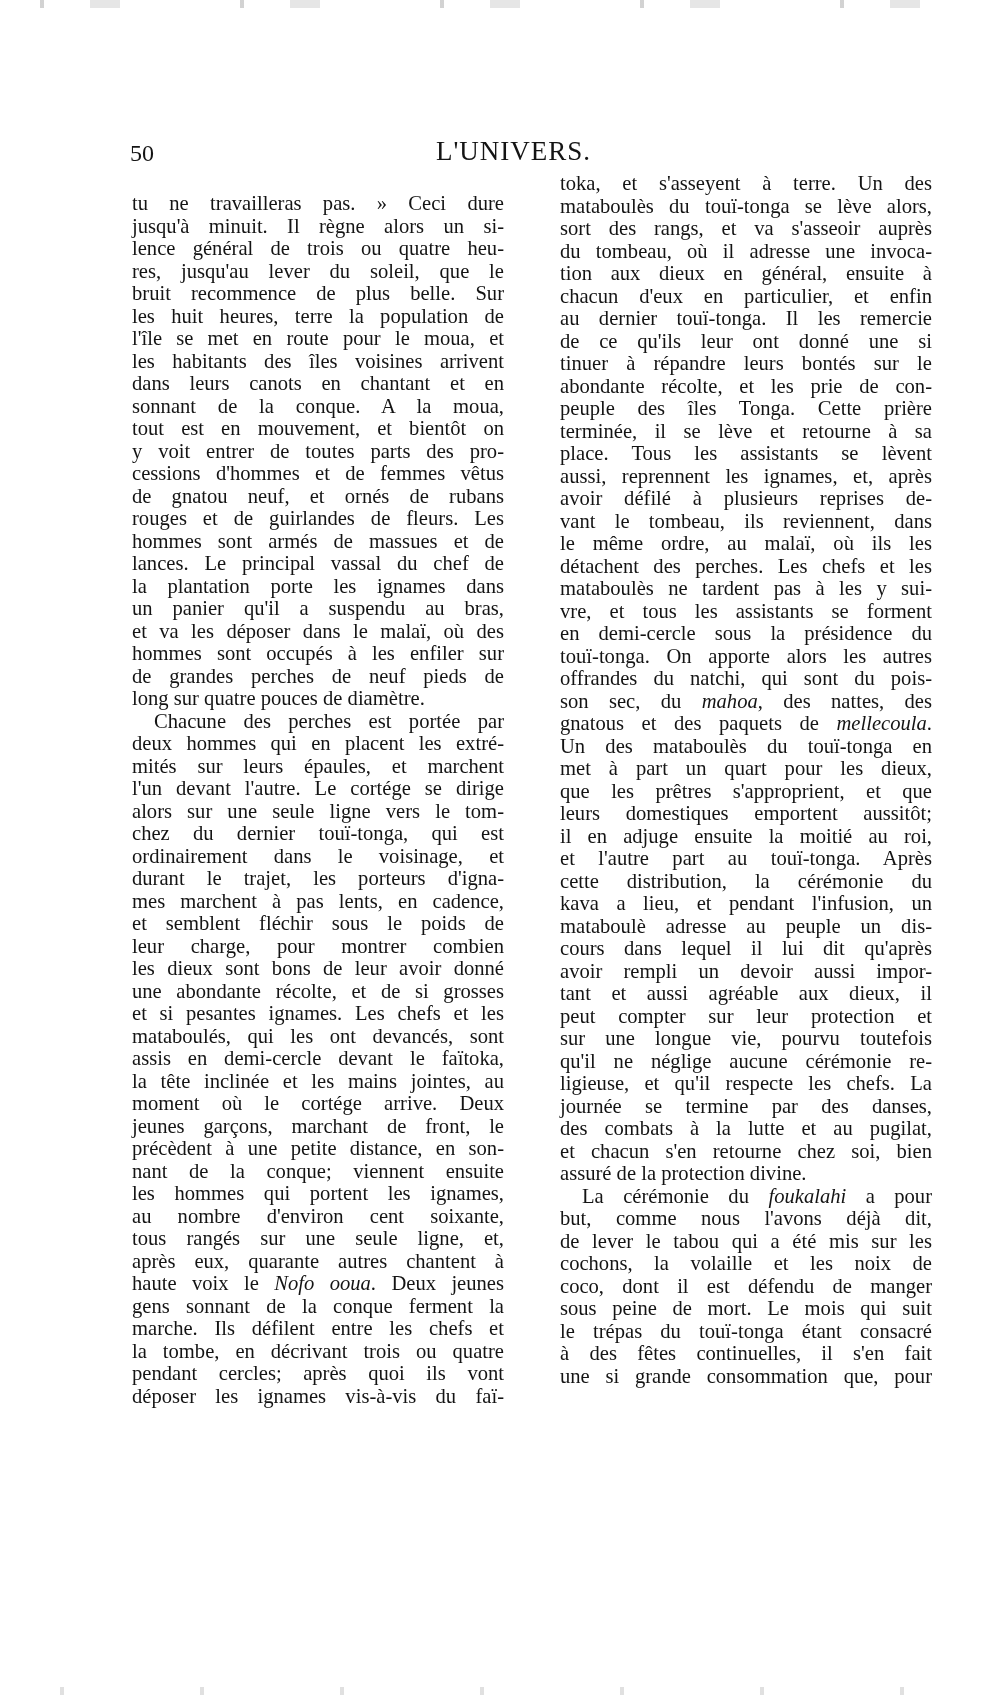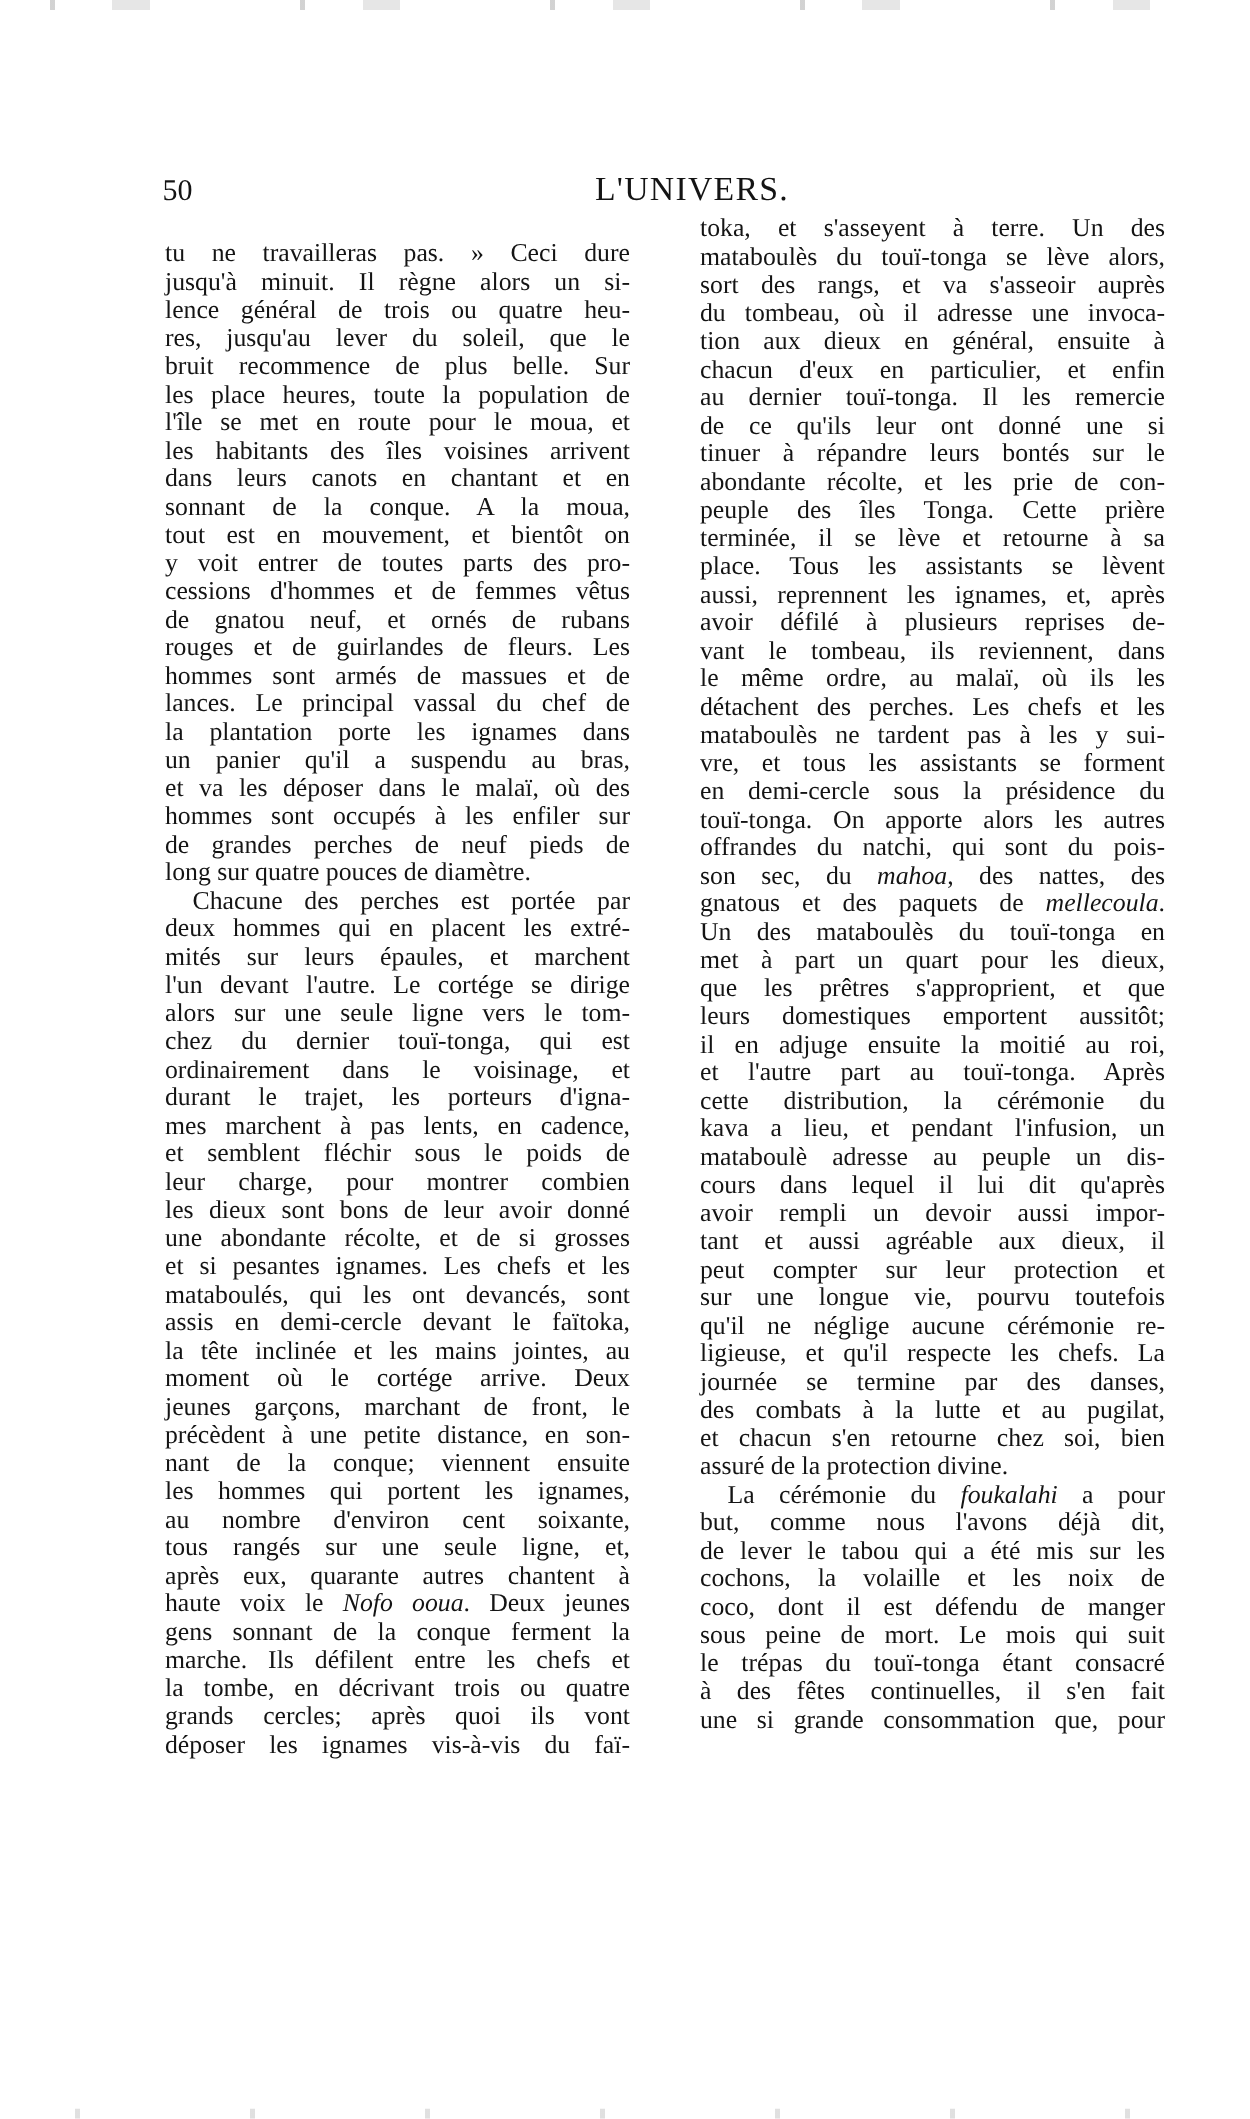--- a/index.html
+++ b/index.html
@@ -3,21 +3,21 @@
 <meta charset="utf-8">
 <style>
   html, body { margin: 0; padding: 0; background: #ffffff; }
   body { width: 1000px; height: 1695px; position: relative; overflow: hidden;
          font-family: "Liberation Serif", "DejaVu Serif", serif; color: #141414; }
   .scan-edge-top { position: absolute; left: 0; top: 0; width: 1000px; height: 8px;
     background: repeating-linear-gradient(90deg, transparent 0 40px, rgba(0,0,0,0.35) 40px 44px, transparent 44px 90px, rgba(0,0,0,0.2) 90px 120px, transparent 120px 200px); opacity: 0.5; }
   .scan-edge-bottom { position: absolute; left: 0; bottom: 0; width: 1000px; height: 8px;
     background: repeating-linear-gradient(90deg, transparent 0 60px, rgba(0,0,0,0.3) 60px 64px, transparent 64px 140px); opacity: 0.4; }
   .page-number { position: absolute; left: 130px; top: 140px; font-size: 24px; }
-  .running-head { position: absolute; left: 476px; top: 136px; font-size: 27px; letter-spacing: 1px; }
+  .running-head { position: absolute; left: 436px; top: 136px; font-size: 27px; letter-spacing: 1px; }
   .column { position: absolute; top: 172px; width: 372px; font-size: 20.6px; line-height: 22.5px; text-align: justify; }
   .col-left { left: 132px; margin-top: 20px; }
   .col-right { left: 560px; }
   .line { display: block; white-space: nowrap; text-align: justify; text-align-last: justify; height: 22.5px; overflow: visible; }
   .line.last { text-align-last: left; }
   .line.indent { padding-left: 22px; }
   em { font-style: italic; }
 </style>
 </head>
 <body>
@@ -26,21 +26,21 @@
 
 <div class="page-number">50</div>
 <div class="running-head">L'UNIVERS.</div>
 
 <div class="column col-left" id="col-left">
     <span class="line"><span>tu ne travailleras pas. » Ceci dure</span></span>
     <span class="line"><span>jusqu'à minuit. Il règne alors un si-</span></span>
     <span class="line"><span>lence général de trois ou quatre heu-</span></span>
     <span class="line"><span>res, jusqu'au lever du soleil, que le</span></span>
     <span class="line"><span>bruit recommence de plus belle. Sur</span></span>
-    <span class="line"><span>les place heures, toute la population de</span></span>
+    <span class="line"><span>les huit heures, terre la population de</span></span>
     <span class="line"><span>l'île se met en route pour le moua, et</span></span>
     <span class="line"><span>les habitants des îles voisines arrivent</span></span>
     <span class="line"><span>dans leurs canots en chantant et en</span></span>
     <span class="line"><span>sonnant de la conque. A la moua,</span></span>
     <span class="line"><span>tout est en mouvement, et bientôt on</span></span>
     <span class="line"><span>y voit entrer de toutes parts des pro-</span></span>
     <span class="line"><span>cessions d'hommes et de femmes vêtus</span></span>
     <span class="line"><span>de gnatou neuf, et ornés de rubans</span></span>
     <span class="line"><span>rouges et de guirlandes de fleurs. Les</span></span>
     <span class="line"><span>hommes sont armés de massues et de</span></span>
@@ -73,21 +73,21 @@
     <span class="line"><span>précèdent à une petite distance, en son-</span></span>
     <span class="line"><span>nant de la conque; viennent ensuite</span></span>
     <span class="line"><span>les hommes qui portent les ignames,</span></span>
     <span class="line"><span>au nombre d'environ cent soixante,</span></span>
     <span class="line"><span>tous rangés sur une seule ligne, et,</span></span>
     <span class="line"><span>après eux, quarante autres chantent à</span></span>
     <span class="line"><span>haute voix le </span><em>Nofo ooua</em><span>. Deux jeunes</span></span>
     <span class="line"><span>gens sonnant de la conque ferment la</span></span>
     <span class="line"><span>marche. Ils défilent entre les chefs et</span></span>
     <span class="line"><span>la tombe, en décrivant trois ou quatre</span></span>
-    <span class="line"><span>grands cercles; après quoi ils vont</span></span>
+    <span class="line"><span>pendant cercles; après quoi ils vont</span></span>
     <span class="line"><span>déposer les ignames vis-à-vis du faï-</span></span>
   </div>
 <div class="column col-right" id="col-right">
     <span class="line"><span>toka, et s'asseyent à terre. Un des</span></span>
     <span class="line"><span>mataboulès du touï-tonga se lève alors,</span></span>
     <span class="line"><span>sort des rangs, et va s'asseoir auprès</span></span>
     <span class="line"><span>du tombeau, où il adresse une invoca-</span></span>
     <span class="line"><span>tion aux dieux en général, ensuite à</span></span>
     <span class="line"><span>chacun d'eux en particulier, et enfin</span></span>
     <span class="line"><span>au dernier touï-tonga. Il les remercie</span></span>

